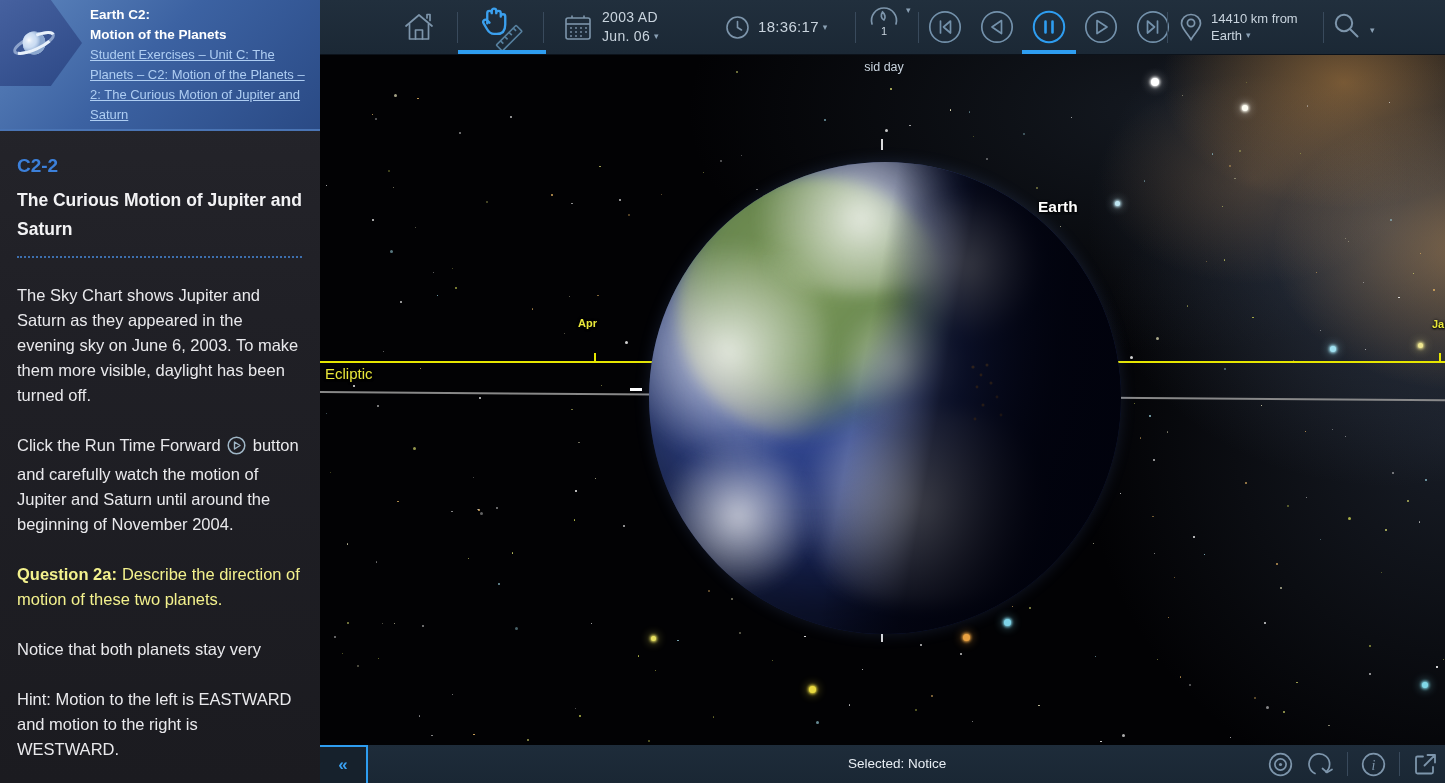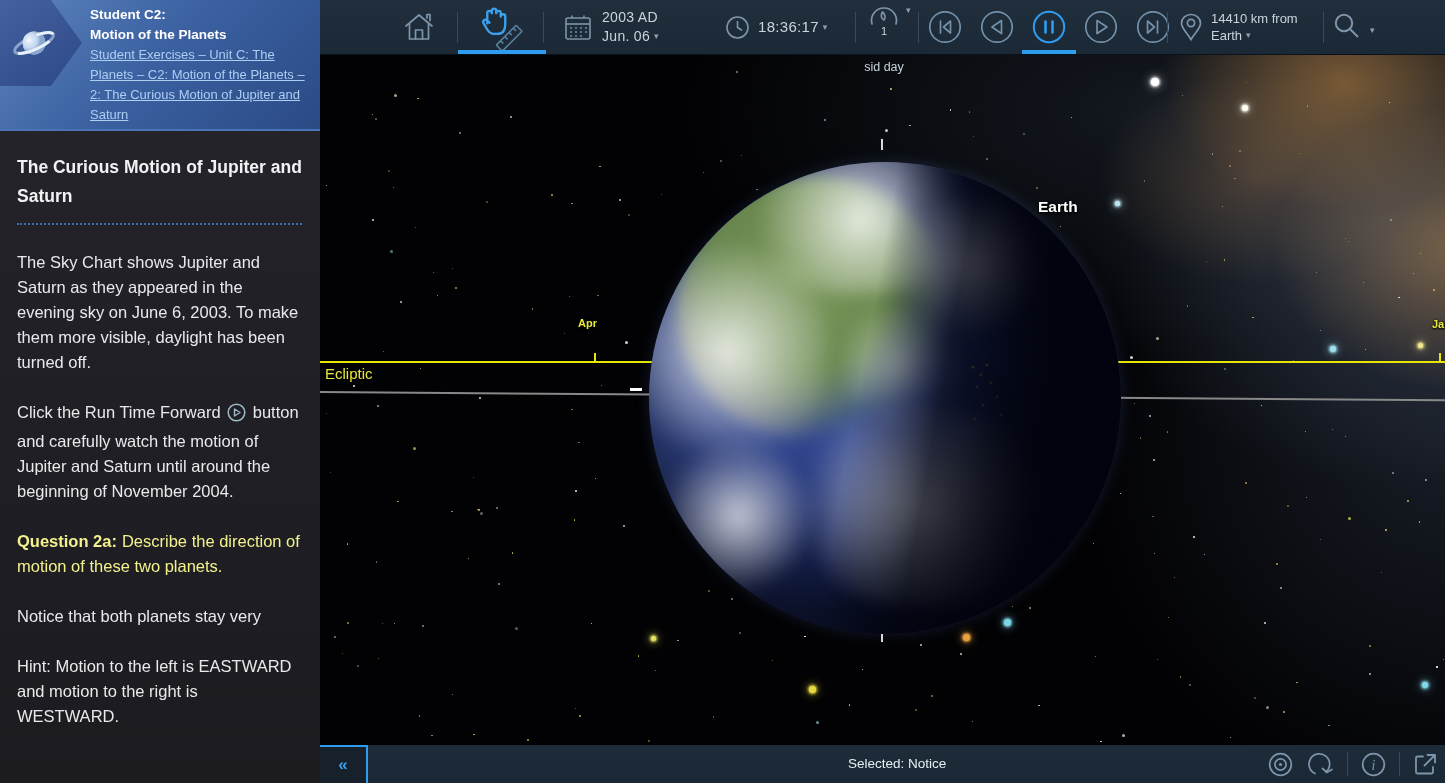--- a/index.html
+++ b/index.html
@@ -138,27 +138,28 @@
           <defs>
             <radialGradient id="satshade" cx="35%" cy="30%">
               <stop offset="0%" stop-color="#ffffff" stop-opacity=".9"></stop>
               <stop offset="60%" stop-color="#b9cfec" stop-opacity=".4"></stop>
               <stop offset="100%" stop-color="#7d9cc8" stop-opacity=".85"></stop>
             </radialGradient>
           </defs>
         </svg>
       </div>
       <div class="lh-text">
-        <div class="lh-bold">Student C2:</div>
+        <div class="lh-bold">Earth C2:</div>
         <div class="lh-bold">Motion of the Planets</div>
         <a class="lh-link">Student Exercises – Unit C: The Planets – C2: Motion of the Planets – 2: The Curious Motion of Jupiter and Saturn</a>
       </div>
     </header>
 
     <div class="lesson-body">
+      <div class="lesson-code">C2-2</div>
       <div class="lesson-title">The Curious Motion of Jupiter and Saturn</div>
       <div class="lesson-divider"></div>
 
       <p>The Sky Chart shows Jupiter and Saturn as they appeared in the evening sky on June 6, 2003. To make them more visible, daylight has been turned off.</p>
 
       <p><span>Click the Run Time Forward</span>
         <span class="inline-play">
           <svg width="19" height="19" viewBox="0 0 19 19">
             <circle cx="9.5" cy="9.5" r="8.3" fill="none" stroke="#9fb6c6" stroke-width="1.5"></circle>
             <path d="M7.5 6 L13 9.5 L7.5 13 Z" fill="none" stroke="#9fb6c6" stroke-width="1.4" stroke-linejoin="round"></path>

